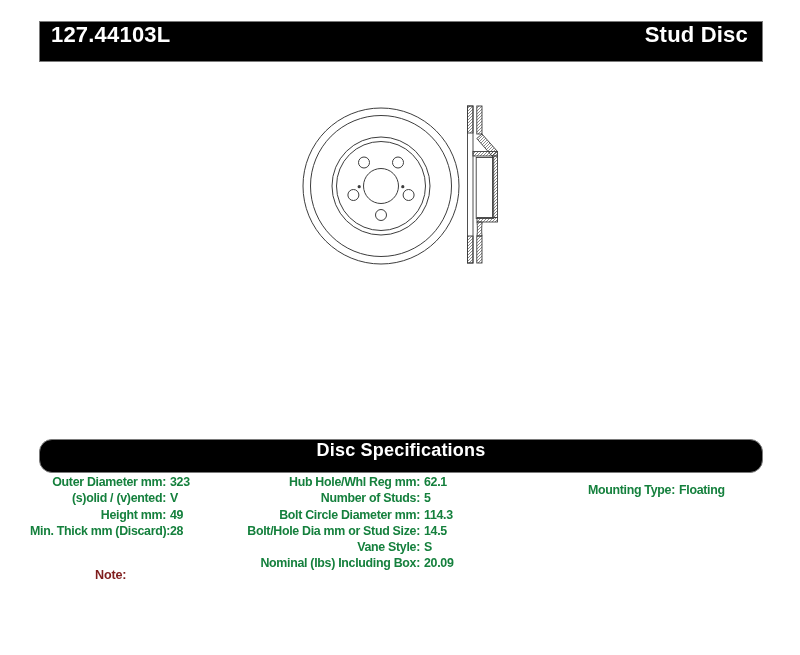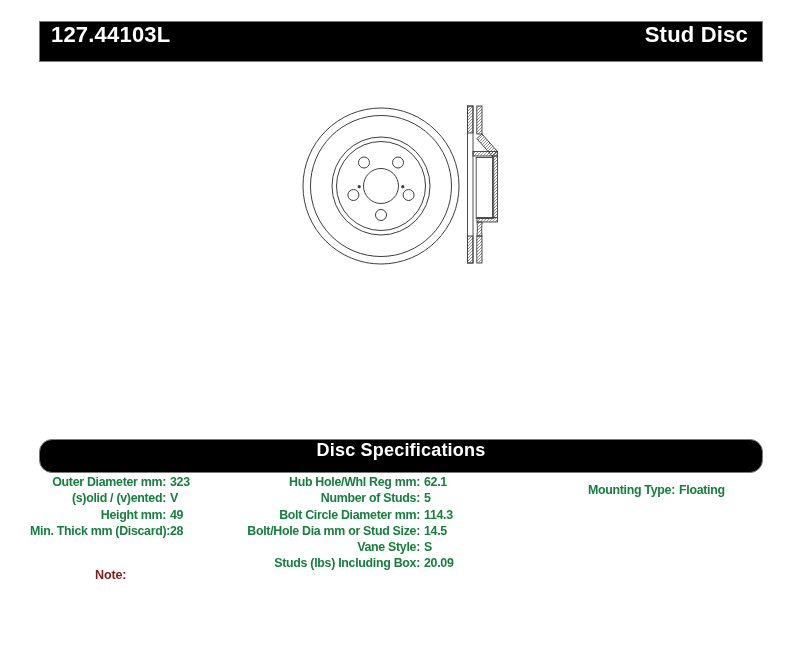--- a/index.html
+++ b/index.html
@@ -121,21 +121,21 @@
     </div>
     <div class="spec-row">
       <span class="spec-label">Bolt/Hole Dia mm or Stud Size:</span>
       <span class="spec-value">14.5</span>
     </div>
     <div class="spec-row">
       <span class="spec-label">Vane Style:</span>
       <span class="spec-value">S</span>
     </div>
     <div class="spec-row">
-      <span class="spec-label">Studs (lbs) Including Box:</span>
+      <span class="spec-label">Nominal (lbs) Including Box:</span>
       <span class="spec-value">20.09</span>
     </div>
   </div>
 
   <div class="spec-col col3">
     <div class="spec-row">
       <span class="spec-label">Mounting Type:</span>
       <span class="spec-value">Floating</span>
     </div>
   </div>

